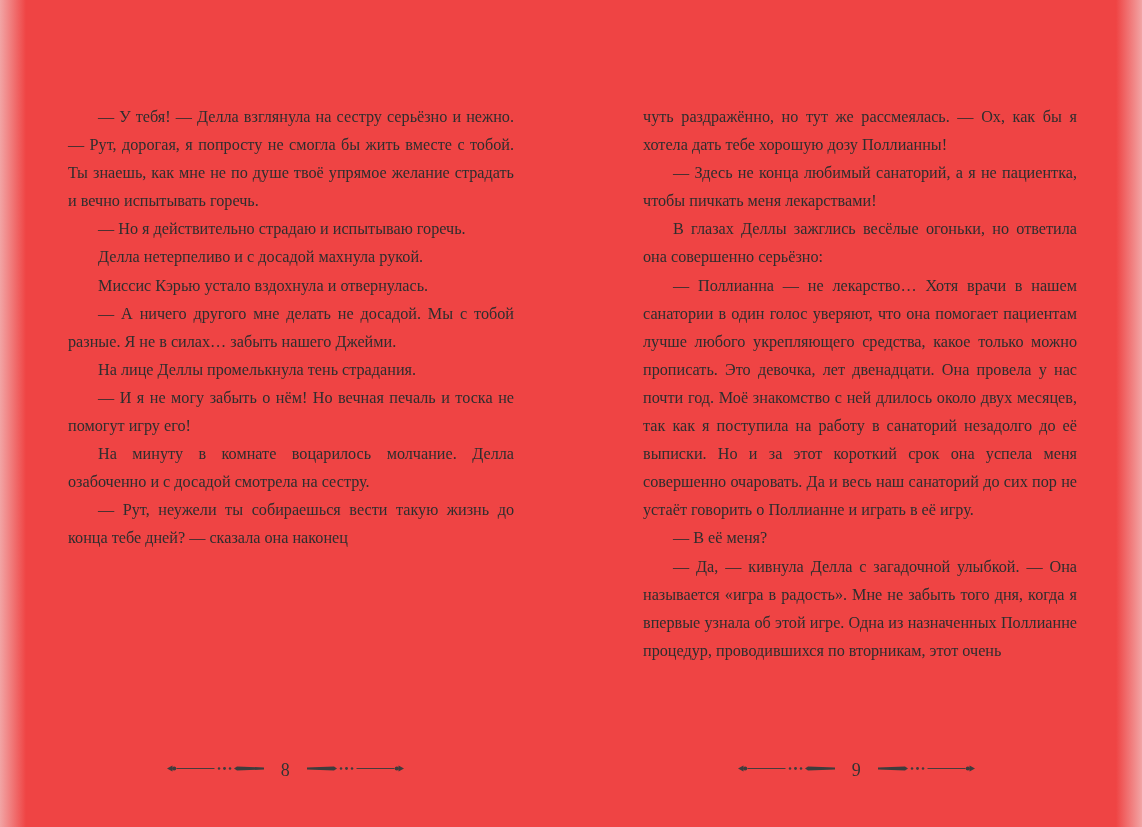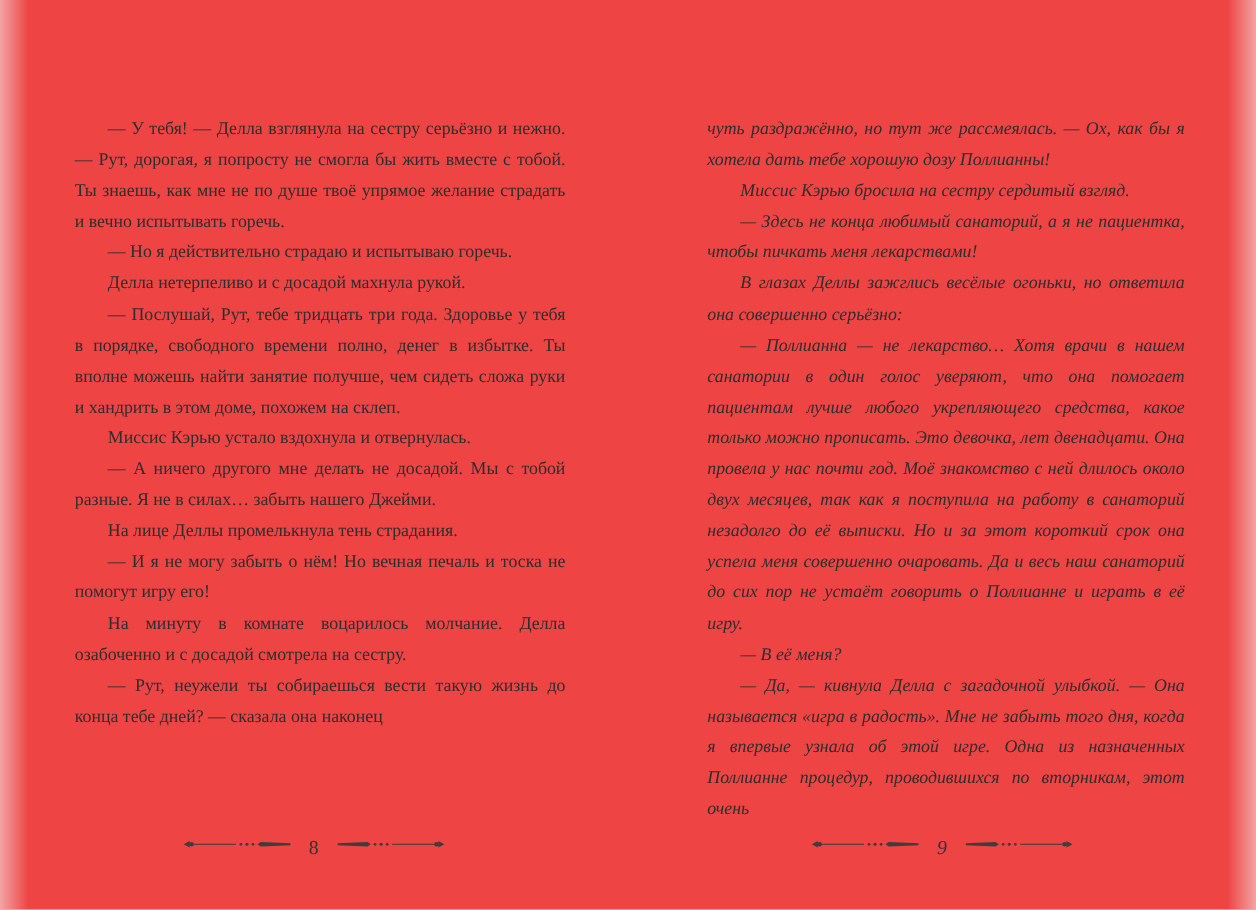--- a/index.html
+++ b/index.html
@@ -30,21 +30,21 @@
     flex-direction: row;
   }
 
   .page-half {
     position: relative;
     height: 827px;
     box-sizing: border-box;
   }
 
   .page-half.left  { width: 571px; }
-  .page-half.right { width: 571px; font-style: italic; }
+  .page-half.right { width: 571px; }
 
   
   .text-block {
     position: absolute;
     top: 103px;
     font-size: 16.2px;
     line-height: 28.1px;
     text-align: justify;
     text-justify: inter-word;
     color: #2e2e2e;
@@ -124,21 +124,20 @@
   <div class="scan-edge r"></div>
 
   <div class="spread">
 
     <div class="page-half left">
 
       <div class="text-block">
         <p>— У тебя! — Делла взглянула на сестру серьёзно и нежно. — Рут, дорогая, я попросту не смогла бы жить вместе с тобой. Ты знаешь, как мне не по душе твоё упрямое желание страдать и вечно испытывать горечь.</p>
         <p>— Но я действительно страдаю и испытываю горечь.</p>
         <p>Делла нетерпеливо и с досадой махнула рукой.</p>
-        <p>— Послушай, Рут, тебе тридцать три года. Здоровье у тебя в порядке, свободного времени полно, денег в избытке. Ты вполне можешь найти занятие получше, чем сидеть сложа руки и хандрить в этом доме, похожем на склеп.</p>
         <p>Миссис Кэрью устало вздохнула и отвернулась.</p>
         <p>— А ничего другого мне делать не досадой. Мы с тобой разные. Я не в силах… забыть нашего Джейми.</p>
         <p>На лице Деллы промелькнула тень страдания.</p>
         <p>— И я не могу забыть о нём! Но вечная печаль и тоска не помогут игру его!</p>
         <p>На минуту в комнате воцарилось молчание. Делла озабоченно и с досадой смотрела на сестру.</p>
         <p>— Рут, неужели ты собираешься вести такую жизнь до конца тебе дней? — сказала она наконец</p>
       </div>
 
       <div class="folio">
         <span class="ornament">
@@ -165,21 +164,20 @@
           </svg>
         </span>
       </div>
 
     </div>
 
     <div class="page-half right">
 
       <div class="text-block">
         <p class="cont">чуть раздражённо, но тут же рассмеялась. — Ох, как бы я хотела дать тебе хорошую дозу Поллианны!</p>
-        <p>Миссис Кэрью бросила на сестру сердитый взгляд.</p>
         <p>— Здесь не конца любимый санаторий, а я не пациентка, чтобы пичкать меня лекарствами!</p>
         <p>В глазах Деллы зажглись весёлые огоньки, но ответила она совершенно серьёзно:</p>
         <p>— Поллианна — не лекарство… Хотя врачи в нашем санатории в один голос уверяют, что она помогает пациентам лучше любого укрепляющего средства, какое только можно прописать. Это девочка, лет двенадцати. Она провела у нас почти год. Моё знакомство с ней длилось около двух месяцев, так как я поступила на работу в санаторий незадолго до её выписки. Но и за этот короткий срок она успела меня совершенно очаровать. Да и весь наш санаторий до сих пор не устаёт говорить о Поллианне и играть в её игру.</p>
         <p>— В её меня?</p>
         <p>— Да, — кивнула Делла с загадочной улыбкой. — Она называется «игра в радость». Мне не забыть того дня, когда я впервые узнала об этой игре. Одна из назначенных Поллианне процедур, проводившихся по вторникам, этот очень</p>
       </div>
 
       <div class="folio">
         <span class="ornament">
           <svg width="104" height="13" viewBox="0 0 104 13" fill="none" xmlns="http://www.w3.org/2000/svg">

